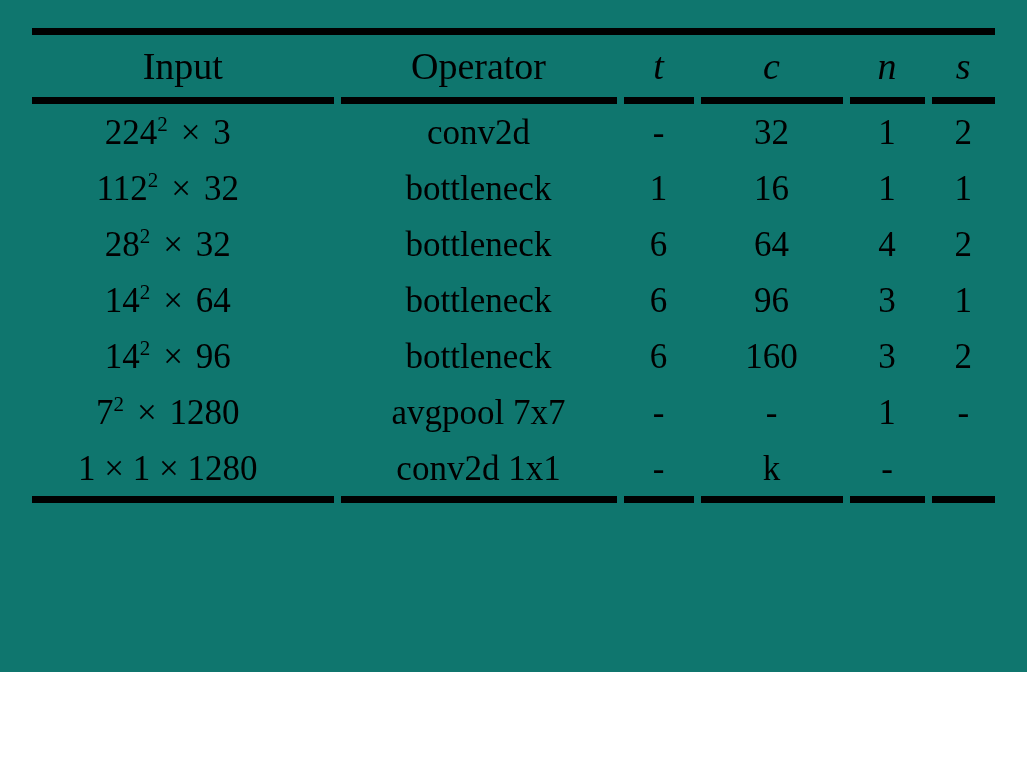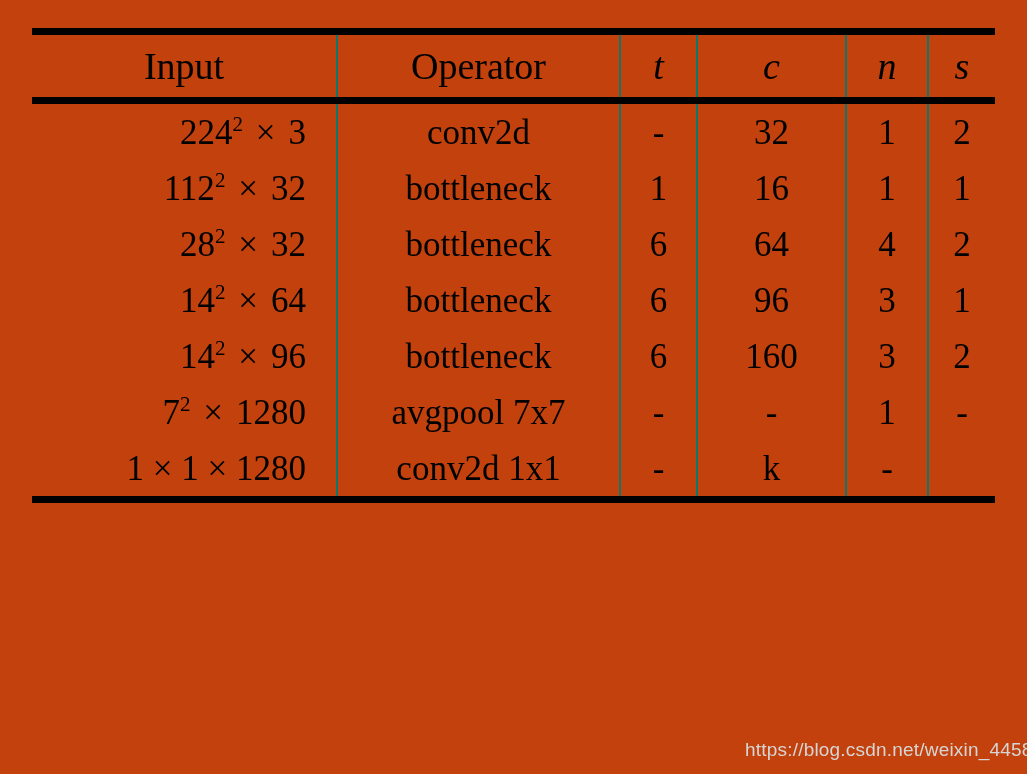--- a/index.html
+++ b/index.html
@@ -3,22 +3,22 @@
 <meta charset="utf-8">
 <style>
   html, body {
     margin: 0;
     padding: 0;
     background: #ffffff;
   }
   #page {
     position: relative;
     width: 1027px;
-    height: 774px;
-    background: #c2410c;
+    height: 672px;
+    background: #0f766e;
     overflow: hidden;
     font-family: "Liberation Serif", "DejaVu Serif", serif;
     color: #000000;
   }
 
   
   #table-wrap {
     position: absolute;
     left: 32px;
     top: 28px;
@@ -57,26 +57,25 @@
 
   
   .cell {
     height: 56px;
     font-size: 35px;
     line-height: 1;
     text-align: center;
     white-space: nowrap;
   }
   .cell-input {
-    text-align: right;
     padding-right: 30px;
   }
 
   
-  .vsep { border-left: 2px solid #0f766e; }
+  .vsep { border-left: 7px solid #0f766e; }
 
   
   .col-input { width: 305px; }
   .col-op    { width: 283px; }
   .col-t     { width: 77px; }
   .col-c     { width: 149px; }
   .col-n     { width: 82px; }
   .col-s     { width: 67px; }
 
   sup {

